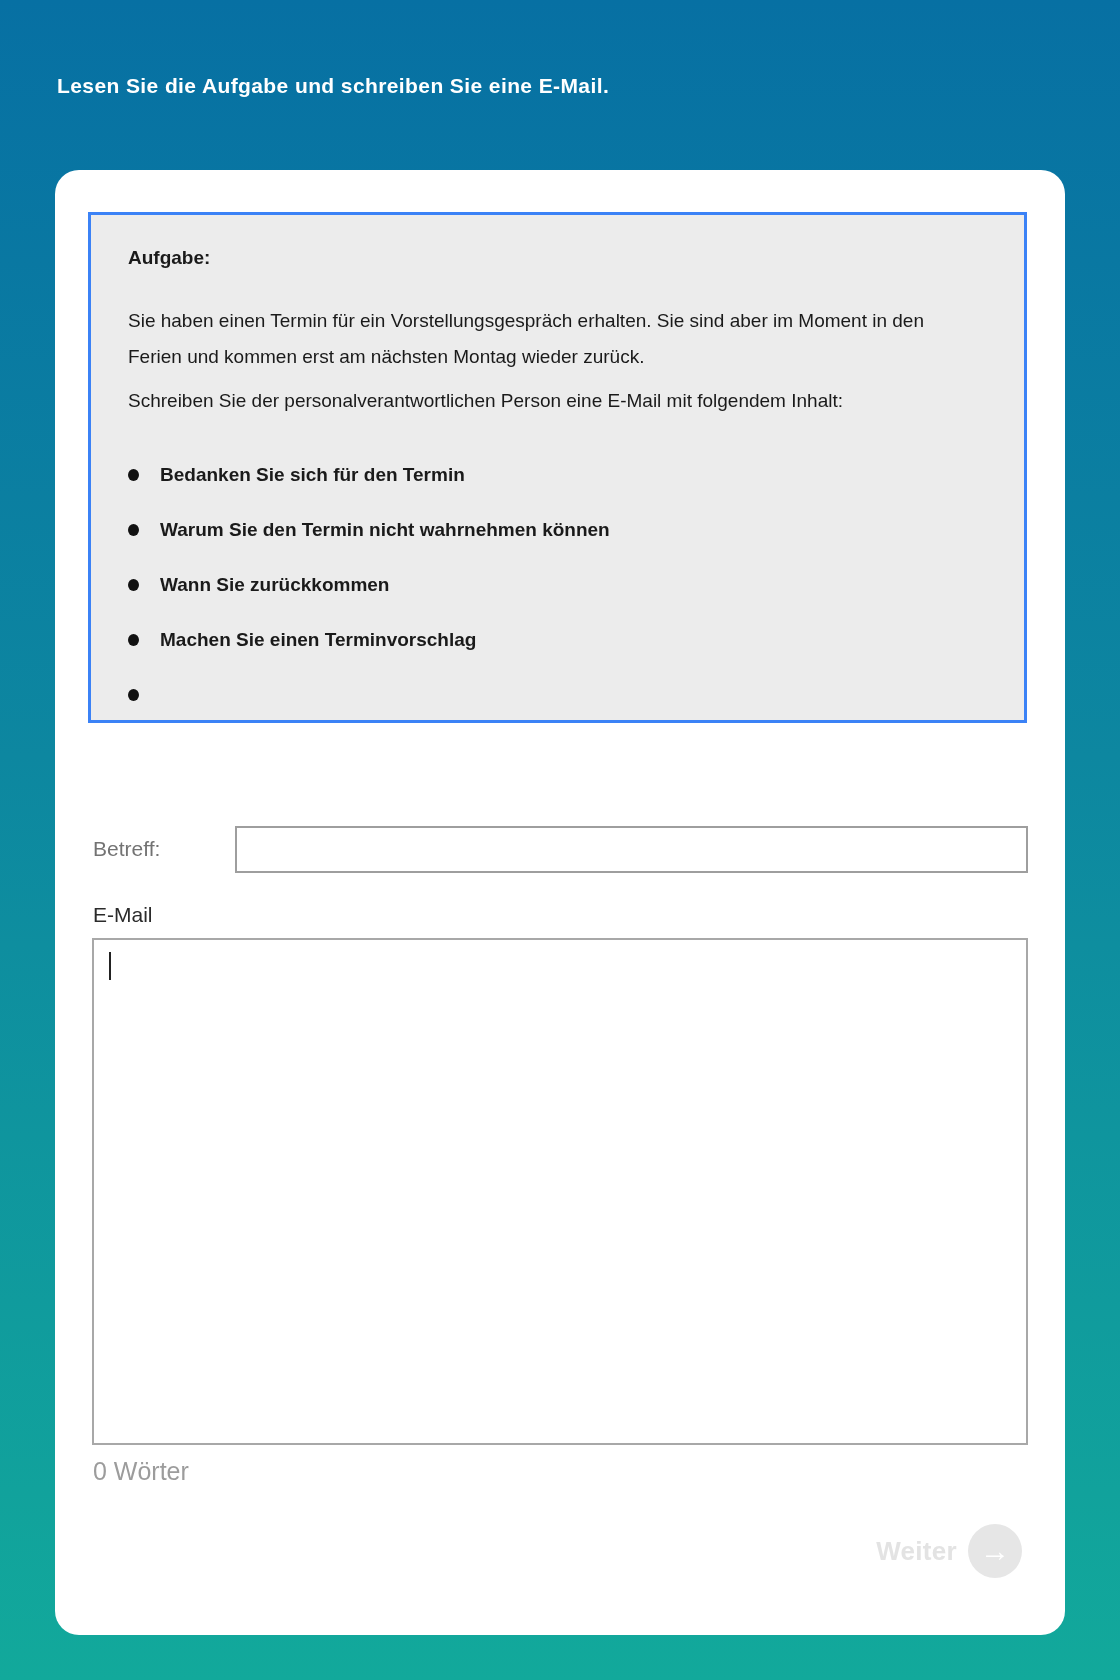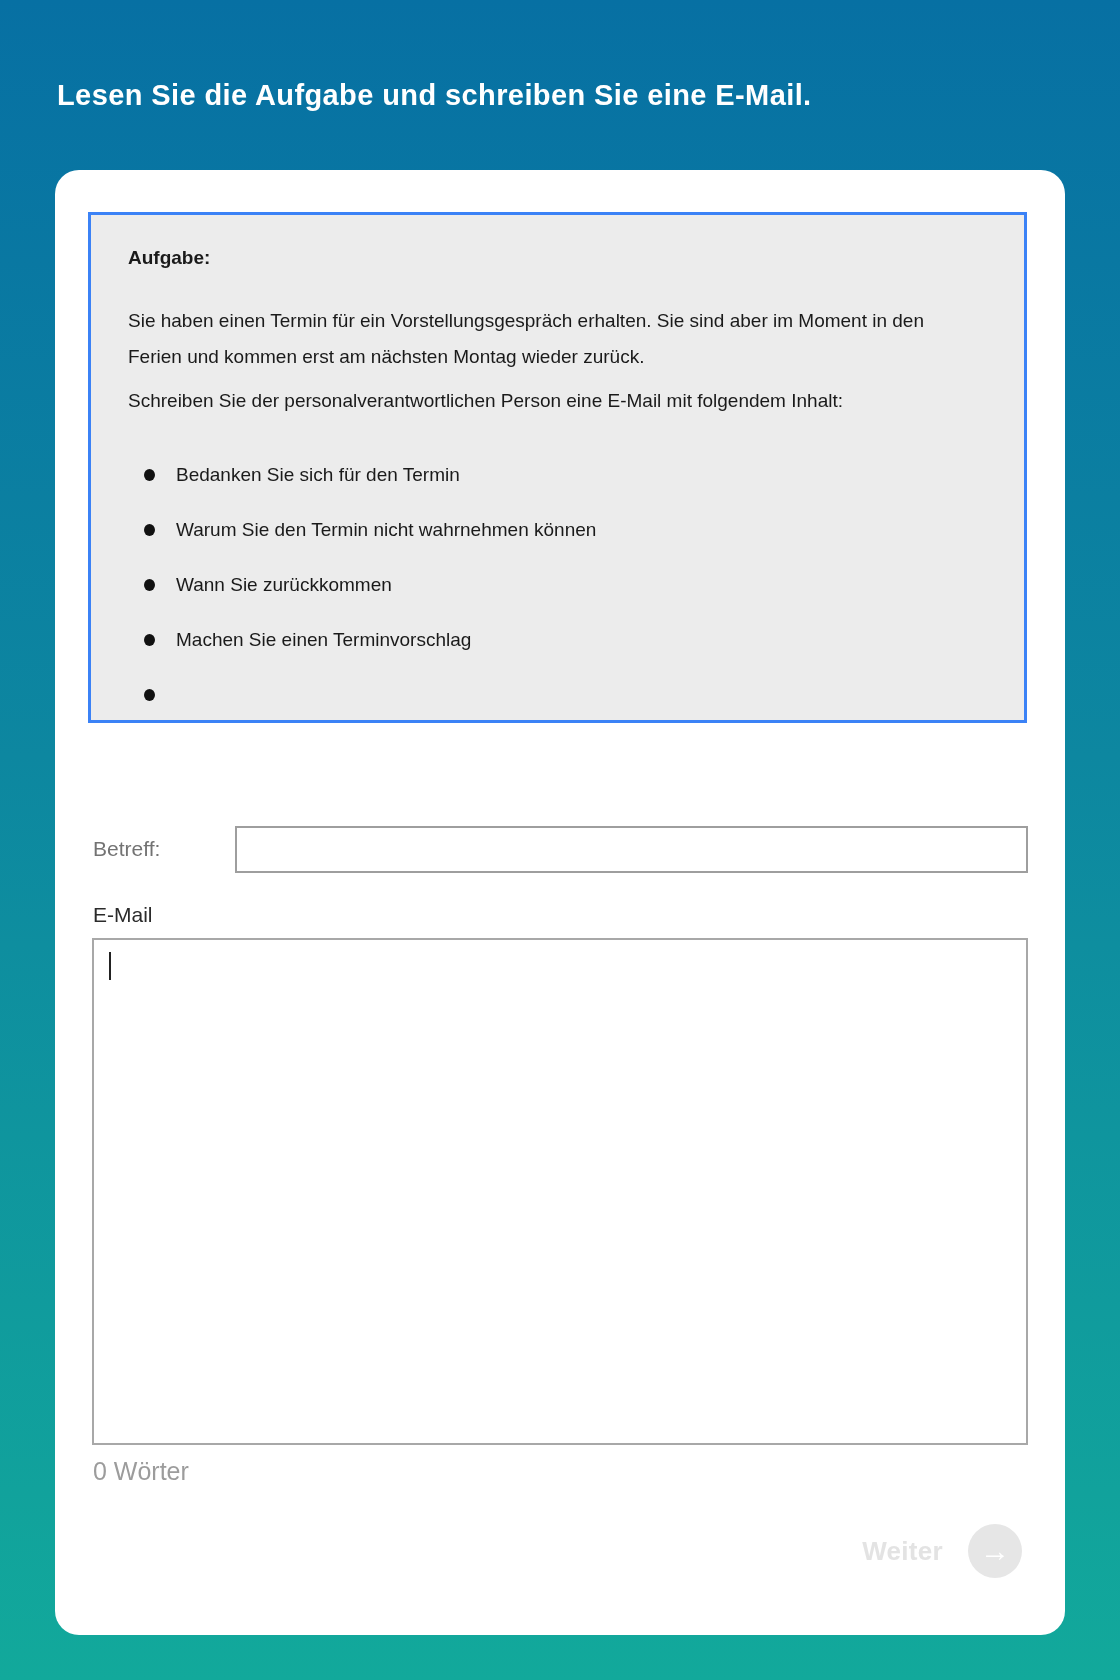--- a/index.html
+++ b/index.html
@@ -5,35 +5,35 @@
   html,body{margin:0;padding:0;}
   body{
     width:1120px;height:1680px;
     background:linear-gradient(180deg,#0770a3 0%,#0d87a0 45%,#12a99b 100%);
     font-family:"Liberation Sans",sans-serif;
     position:relative;overflow:hidden;
     -webkit-font-smoothing:antialiased;
   }
   .page-title{
     position:absolute;left:57px;top:60px;
-    font-size:29px;font-weight:bold;color:#ffffff;letter-spacing:.4px;
+    font-size:21px;font-weight:bold;color:#ffffff;letter-spacing:.4px;
   }
   .card{
     position:absolute;left:55px;top:170px;width:1010px;height:1465px;
     background:#ffffff;border-radius:24px;
   }
   .task-box{
     position:absolute;left:33px;top:42px;width:939px;height:511px;
     box-sizing:border-box;border:3px solid #3b82f6;background:#ececec;
     padding:32px 40px 0 37px;color:#1a1a1a;
   }
   .task-label{font-size:19px;font-weight:bold;line-height:22px;margin:0 0 34px 0;}
   .task-p1{font-size:19px;line-height:36px;margin:0 4px 15px 0;max-width:856px;}
   .task-p2{font-size:19px;line-height:22px;margin:0 0 52px 0;}
-  .task-bullets{list-style:none;margin:16px;padding:0;}
+  .task-bullets{list-style:none;margin:0;padding:0;font-weight:bold;}
   .task-bullets li{
     position:relative;padding-left:32px;font-size:19px;line-height:22px;
     margin-bottom:33px;
   }
   .task-bullets li .bullet-dot{
     position:absolute;left:0;top:5px;width:11px;height:12px;
     background:#111;border-radius:50%;
   }
   .subject-label{
     position:absolute;left:38px;top:667px;font-size:21px;color:#737373;
@@ -52,21 +52,21 @@
     box-sizing:border-box;border:2px solid #a8a8a8;background:#fff;
   }
   .caret{
     position:absolute;left:15px;top:12px;width:2px;height:28px;background:#222;
   }
   .word-count{
     position:absolute;left:38px;top:1287px;font-size:25px;color:#9c9c9c;
   }
   .next-row{
     position:absolute;right:43px;top:1354px;height:54px;
-    display:flex;align-items:center;gap:25px;
+    display:flex;align-items:center;gap:11px;
     background:none;border:none;padding:0;cursor:default;
   }
   .next-label{font-size:26px;font-weight:bold;color:#e3e3e3;letter-spacing:.3px;}
   .next-circle{
     width:54px;height:54px;border-radius:50%;background:#e6e6e6;
     display:flex;align-items:center;justify-content:center;
     color:#ffffff;font-size:30px;font-weight:bold;line-height:1;
   }
 </style>
 </head>

